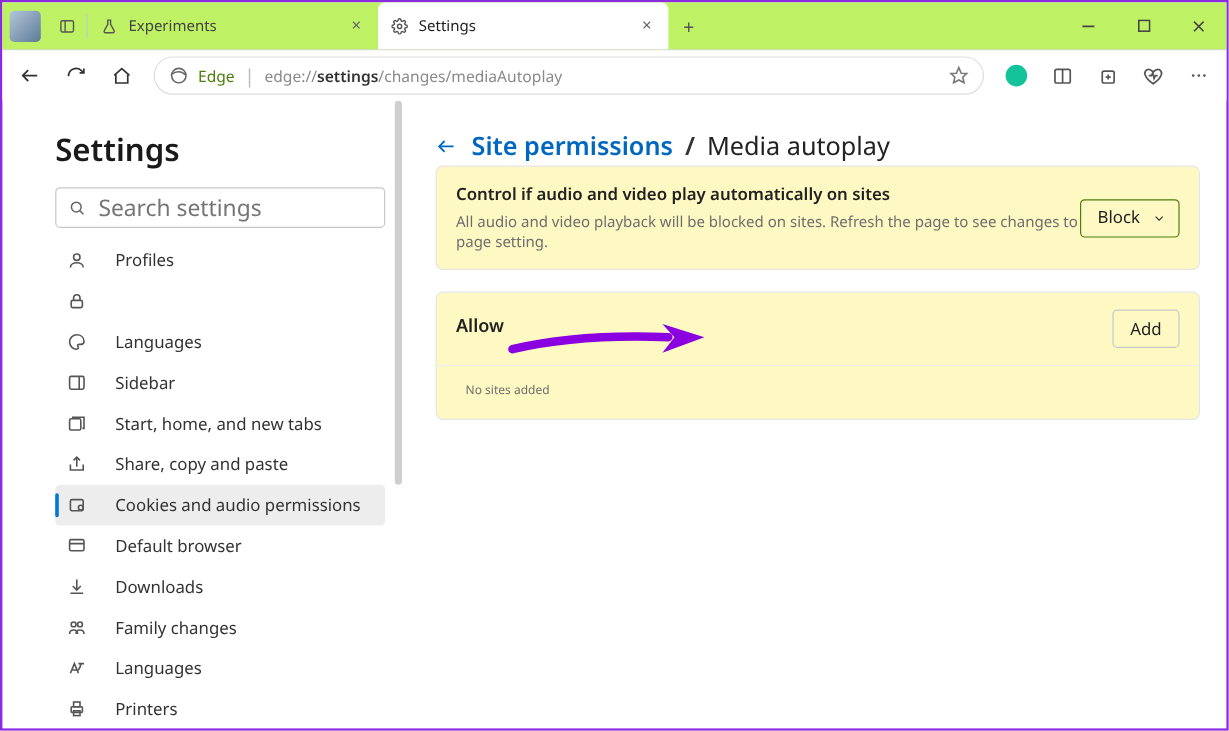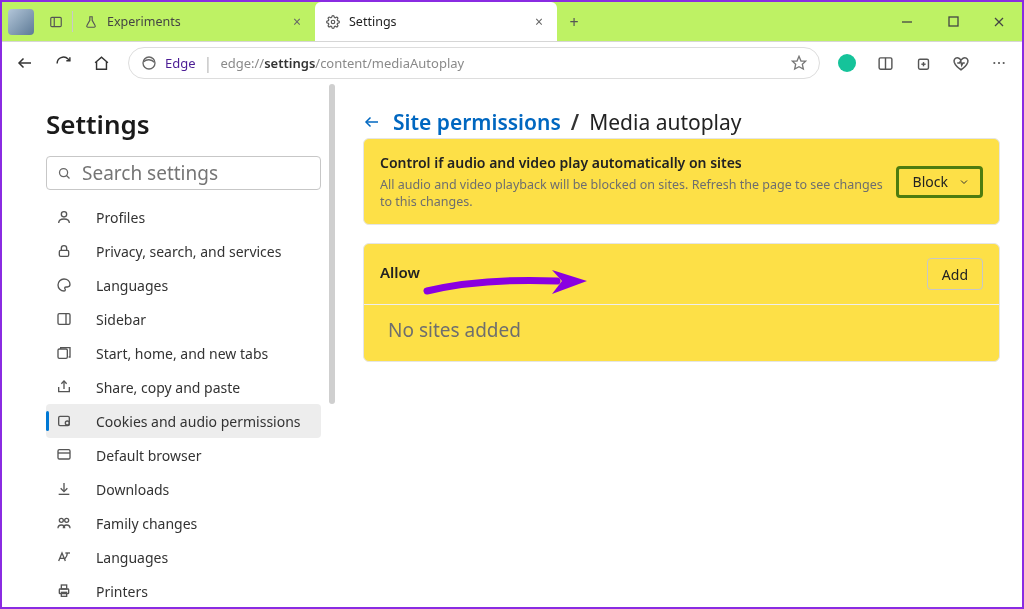--- a/index.html
+++ b/index.html
@@ -18,21 +18,21 @@
   .tab .close { width:16px; color:#666; font-size:14px; text-align:center; }
   .divider { width:1px; background:#c9c9c9; margin: 9px 0; }
   .newtab { width:34px; display:flex; align-items:center; justify-content:center; color:#555; font-size:16px; }
   .wincontrols { margin-left:auto; display:flex; }
   .winbtn { width:46px; display:flex; align-items:center; justify-content:center; color:#444; }
 
   
   .toolbar { height: 42px; display:flex; align-items:center; gap:4px; padding: 0 6px; background:#fff; }
   .tbtn { width:34px; height:34px; border-radius:4px; display:flex; align-items:center; justify-content:center; color:#444; }
   .addr { flex:1; height:32px; border:1px solid #ddd; border-radius:16px; background:#fff; display:flex; align-items:center; padding:0 12px; gap:8px; margin:0 6px; }
-  .addr .edge-name { font-size:13px; color:#4c1d95; }
+  .addr .edge-name { font-size:13px; color:#4d7c0f; }
   .addr .addr-sep { color:#bbb; }
   .addr .url { font-size:13px; color:#8a8a8a; }
   .addr .url b { color:#333; font-weight:600; }
   .addr .star { margin-left:auto; color:#777; }
   .rt-icon { width:34px; height:34px; display:flex; align-items:center; justify-content:center; color:#555; }
   .grammarly { width:18px; height:18px; border-radius:50%; background:#15c39a; display:inline-block; }
 
   
   .content { display:flex; height: calc(100% - 82px); position:relative; }
   .sidebar { width: 335px; padding: 22px 16px 0 44px; position:relative; }
@@ -47,30 +47,30 @@
   .scrollbar { position:absolute; right:0; top:0; bottom:0; width:10px; }
   .scrollbar .thumb { position:absolute; left:2px; right:2px; top:0; height:320px; background:#cfcfcf; border-radius:3px; }
 
   .main { flex:1; padding: 24px 22px 0 26px; }
   .breadcrumb { display:flex; align-items:center; gap:10px; margin-bottom:2px; }
   .back-arrow { color:#0067c0; font-size:18px; width:20px; }
   .bc-link { color:#0067c0; font-size:21px; font-weight:600; }
   .bc-sep { color:#333; font-size:21px; font-weight:600; }
   .bc-current { color:#222; font-size:21px; font-weight:400; }
 
-  .card { border:1px solid #e5e5e5; border-radius:6px; background:#fde047; margin-bottom:18px; }
+  .card { border:1px solid #e5e5e5; border-radius:6px; background:#fef9c3; margin-bottom:18px; }
   .card-row { display:flex; align-items:center; padding:14px 16px; }
   .card-row .text { flex:1; }
   .card-row .title { font-size:14px; font-weight:600; color:#222; margin-bottom:4px; }
   .card-row .sub { font-size:12.5px; color:#6e6e6e; }
-  .dropdown { display:flex; align-items:center; gap:10px; height:32px; border:3px solid #4d7c0f; border-radius:4px; padding:0 10px 0 14px; font-size:14px; color:#222; }
+  .dropdown { display:flex; align-items:center; gap:10px; height:32px; border:1px solid #4d7c0f; border-radius:4px; padding:0 10px 0 14px; font-size:14px; color:#222; }
   .addbtn { height:32px; border:1px solid #c7c7c7; border-radius:4px; padding:0 14px; font-size:14px; color:#222; display:flex; align-items:center; }
   .card-row.allow .title { font-size:15px; }
   .card-divider { height:1px; background:#eee; }
-  .card-empty { padding:12px 24px 18px; font-size:19px; color:#6e6e6e; }
+  .card-empty { padding:12px 24px 18px; font-size:10px; color:#6e6e6e; }
 
   .arrow-annot { position:absolute; pointer-events:none; }
 
   svg { display:block; }
 </style>
 </head>
 <body>
 
 <div class="window">
 
@@ -149,21 +149,21 @@
 
     <div class="addr">
       <span>
           <svg width="16" height="16" viewBox="0 0 24 24">
             <circle cx="12" cy="12" r="9" fill="none" stroke="#666" stroke-width="2"></circle>
             <path d="M4 10c4-4 12-4 16 1" fill="none" stroke="#666" stroke-width="2"></path>
           </svg>
         </span>
       <span class="edge-name">Edge</span>
       <span class="addr-sep">|</span>
-      <span class="url"><span>edge://</span><b>settings</b><span>/content/mediaAutoplay</span></span>
+      <span class="url"><span>edge://</span><b>settings</b><span>/changes/mediaAutoplay</span></span>
       <span class="star">
           <svg width="16" height="16" viewBox="0 0 24 24" fill="none" stroke="#777" stroke-width="2">
             <polygon points="12 2 15 9 22 9.3 17 14 18.5 21 12 17.5 5.5 21 7 14 2 9.3 9 9"></polygon>
           </svg>
         </span>
     </div>
 
     <div class="rt-icon">
         <span class="grammarly"></span>
       </div>
@@ -218,21 +218,20 @@
             </span>
             <span>Profiles</span>
           </li>
         <li>
             <span class="icon">
               <svg width="16" height="16" viewBox="0 0 24 24" fill="none" stroke="#555" stroke-width="2">
                 <rect x="5" y="11" width="14" height="9" rx="2"></rect>
                 <path d="M8 11V8a4 4 0 0 1 8 0v3"></path>
               </svg>
             </span>
-            <span>Privacy, search, and services</span>
           </li>
         <li>
             <span class="icon">
               <svg width="16" height="16" viewBox="0 0 24 24" fill="none" stroke="#555" stroke-width="2">
                 <path d="M12 3a9 9 0 1 0 0 18c1.5 0 2-1 2-2s-1-1.5-1-2.5 1-1.5 2-1.5h2a4 4 0 0 0 4-4c0-5-4-8-9-8z"></path>
               </svg>
             </span>
             <span>Languages</span>
           </li>
         <li>
@@ -340,21 +339,21 @@
         </span>
         <span class="bc-link">Site permissions</span>
         <span class="bc-sep">/</span>
         <span class="bc-current">Media autoplay</span>
       </div>
 
       <div class="card">
         <div class="card-row">
           <div class="text">
             <div class="title">Control if audio and video play automatically on sites</div>
-            <div class="sub">All audio and video playback will be blocked on sites. Refresh the page to see changes to this changes.</div>
+            <div class="sub">All audio and video playback will be blocked on sites. Refresh the page to see changes to page setting.</div>
           </div>
           <div class="dropdown">
             <span>Block</span>
             <span>
                 <svg width="12" height="12" viewBox="0 0 24 24" fill="none" stroke="#333" stroke-width="2">
                   <polyline points="6 9 12 15 18 9"></polyline>
                 </svg>
               </span>
           </div>
         </div>

